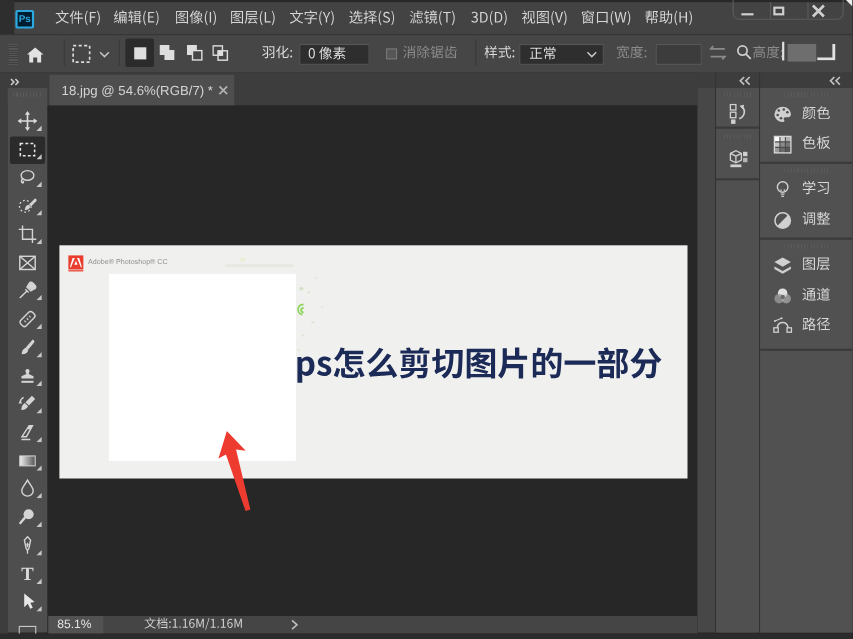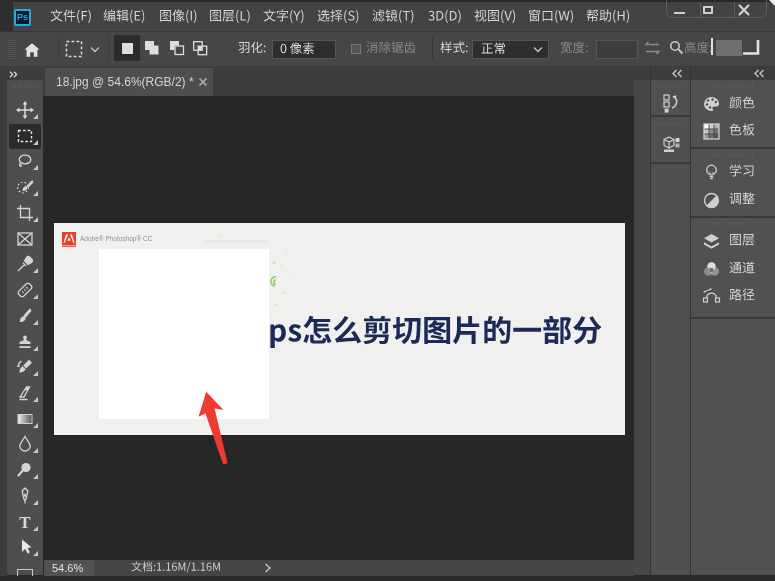--- a/index.html
+++ b/index.html
@@ -117,21 +117,21 @@
 <div style="position:absolute;left:684px;top:41px;line-height:0"><svg width="28.5" height="15.6" viewBox="0 0 28.5 15.6">
         <path fill="#8b8b8b" d="M3.6 4H9V5.1H3.6ZM2.6 3.3V5.8H10V3.3ZM5.5 0.7 5.9 1.8H0.7V2.6H11.7V1.8H6.9C6.8 1.4 6.6 0.9 6.4 0.5ZM1.2 6.5V12H2.1V7.3H10.4V11C10.4 11.2 10.3 11.2 10.2 11.2C10 11.2 9.4 11.2 8.9 11.2C9 11.4 9.1 11.7 9.2 11.9C10 11.9 10.5 11.9 10.9 11.8C11.2 11.7 11.3 11.5 11.3 11V6.5ZM3.5 8.1V11.3H4.4V10.6H8.8V8.1ZM4.4 8.8H8V9.9H4.4Z M17.3 2.9V4H15.3V4.8H17.3V6.9H22.2V4.8H24.2V4H22.2V2.9H21.3V4H18.2V2.9ZM21.3 4.8V6.1H18.2V4.8ZM22 8.5C21.4 9.1 20.6 9.6 19.7 10C18.9 9.6 18.1 9.1 17.6 8.5ZM15.5 7.7V8.5H17.1L16.7 8.6C17.2 9.3 17.9 9.9 18.7 10.4C17.5 10.8 16.2 11 14.9 11.1C15 11.3 15.2 11.7 15.3 11.9C16.8 11.8 18.4 11.4 19.7 10.9C20.9 11.5 22.4 11.8 24 12C24.1 11.8 24.3 11.4 24.5 11.2C23.1 11.1 21.9 10.8 20.8 10.4C21.9 9.8 22.8 9 23.3 8L22.8 7.7L22.6 7.7ZM18.4 0.7C18.6 1 18.8 1.4 18.9 1.7H14.1V5.1C14.1 7 14 9.7 13 11.6C13.2 11.7 13.6 11.8 13.8 12C14.8 10 15 7.1 15 5.1V2.6H24.4V1.7H20C19.8 1.3 19.6 0.8 19.4 0.4Z M26.7 6.1C27.2 6.1 27.6 5.8 27.6 5.2C27.6 4.7 27.2 4.4 26.7 4.4C26.3 4.4 25.9 4.7 25.9 5.2C25.9 5.8 26.3 6.1 26.7 6.1ZM26.7 11.2C27.2 11.2 27.6 10.8 27.6 10.3C27.6 9.8 27.2 9.4 26.7 9.4C26.3 9.4 25.9 9.8 25.9 10.3C25.9 10.8 26.3 11.2 26.7 11.2Z"></path>
       </svg></div>
 <div class="abs" style="left:711px;top:38px;width:2px;height:17px;background:#e0e0e0"></div>
 <div class="abs" style="left:716px;top:40px;width:26px;height:16px;background:#6e6e6e"></div>
 <svg class="abs" style="left:742px;top:38px" width="18" height="17">
       <path d="M1 15.5 H16 V2" stroke="#e2e2e2" stroke-width="2.6" fill="none"></path>
     </svg>
 <div class="abs" style="left:0;top:66px;width:634px;height:30px;background:#3d3d3d"></div>
 <div class="abs" style="left:45px;top:68px;width:168px;height:28px;background:#4e4e4e"></div>
-<div class="abs" style="left:56px;top:75px;width:150px;height:14px;color:#d4d4d4;font-size:12px;white-space:nowrap">18.jpg @ 54.6%(RGB/2) *</div>
+<div class="abs" style="left:56px;top:75px;width:150px;height:14px;color:#d4d4d4;font-size:12px;white-space:nowrap">18.jpg @ 54.6%(RGB/7) *</div>
 <svg class="abs" style="left:198px;top:77px" width="10" height="10">
       <path d="M1.5 1.5 L8.5 8.5 M8.5 1.5 L1.5 8.5" stroke="#b0b0b0" stroke-width="1.6"></path>
     </svg>
 <div class="abs" style="left:0;top:66px;width:7px;height:515px;background:#3d3d3d"></div>
 <div class="abs" style="left:7px;top:80px;width:36px;height:495px;background:#4e4e4e"></div>
 <svg class="abs" style="left:9px;top:71px" width="10" height="7">
       <path d="M1 0.8 L3.6 3.5 L1 6.2 M5 0.8 L7.6 3.5 L5 6.2" stroke="#d0d0d0" stroke-width="1.4" fill="none"></path>
     </svg>
 <div class="abs" style="left:12px;top:84px;width:26px;height:4px;background:repeating-linear-gradient(90deg,#5a5a5a 0 1px,transparent 1px 3px)"></div>
 <svg class="abs" style="left:16px;top:101px" width="18" height="18" viewBox="0 0 18 18">
@@ -289,21 +289,21 @@
 <div class="abs" style="left:292px;top:278px;width:2px;height:2px;background:#d8e5cc;opacity:0.6;border-radius:50%"></div>
 <div class="abs" style="left:279px;top:330px;width:2px;height:2px;background:#dce7d2;opacity:0.6;border-radius:50%"></div>
 <div style="position:absolute;left:268px;top:315px;line-height:0"><svg width="334.2" height="37.5" viewBox="0 0 334.2 37.5">
         <path fill="#1b2a56" d="M2.4 32.9H6.8V27.7L6.6 25C7.9 26.2 9.3 26.8 10.8 26.8C14.5 26.8 17.9 23.5 17.9 17.7C17.9 12.6 15.4 9.2 11.3 9.2C9.5 9.2 7.8 10.1 6.4 11.3H6.3L6 9.6H2.4ZM9.8 23.2C8.9 23.2 7.9 22.9 6.8 21.9V14.5C7.9 13.4 8.9 12.8 10.1 12.8C12.4 12.8 13.4 14.6 13.4 17.8C13.4 21.4 11.8 23.2 9.8 23.2Z M26.5 26.8C30.8 26.8 33.2 24.5 33.2 21.5C33.2 18.4 30.7 17.3 28.5 16.4C26.7 15.8 25.2 15.3 25.2 14.1C25.2 13.1 25.9 12.5 27.4 12.5C28.6 12.5 29.8 13.1 31 13.9L33 11.2C31.6 10.2 29.7 9.2 27.3 9.2C23.5 9.2 21 11.3 21 14.3C21 17.1 23.4 18.4 25.5 19.2C27.3 19.9 29 20.5 29 21.8C29 22.8 28.3 23.5 26.6 23.5C25 23.5 23.6 22.8 22.1 21.7L20.1 24.5C21.8 25.9 24.2 26.8 26.5 26.8Z M38 19.3C37.4 21.6 36.4 24.5 35.4 26.4L38.8 28C39.7 25.9 40.6 22.8 41.2 20.6ZM56.5 19.9C57.1 21.1 57.7 22.5 58.3 23.9C57.3 23.7 55.8 23.2 55 22.6C54.8 25.1 54.6 25.4 53.2 25.4C52.1 25.4 48.6 25.4 47.8 25.4C46 25.4 45.6 25.3 45.6 24.4V19.7H42.1V24.4C42.1 27.6 43.1 28.6 47.5 28.6C48.4 28.6 52.5 28.6 53.4 28.6C56.7 28.6 57.8 27.7 58.3 23.9C58.9 25.4 59.5 26.8 59.8 27.9L63.5 26.7C62.7 24.7 61.1 21.4 60 19ZM41.7 0.8C40.6 4.8 38.3 8.6 35.6 10.9C36.4 11.4 37.9 12.7 38.5 13.3C40.3 11.7 41.9 9.5 43.2 7H45.7V18.5H47.6L46.5 19.5C48.1 20.8 50.4 22.6 51.4 23.7L53.8 21.2C52.8 20.3 50.8 18.8 49.3 17.7V16.2H61.3V13.3H49.3V11.5H60.5V8.7H49.3V7H62.2V3.9H44.6C44.9 3.1 45.1 2.4 45.4 1.7Z M76.8 1.1C74.5 5.2 70 10.4 65.5 13.4C66.4 14.1 67.7 15.3 68.4 16C73 12.6 77.5 7.3 80.5 2.5ZM83.2 17.5C84.3 19 85.4 20.7 86.4 22.4L74.2 23.2C78.8 19.3 83.5 14.3 87.7 8.2L84 6.4C79.5 13.2 73.4 19.4 71.2 21.1C69.3 22.8 68.2 23.7 67 24C67.6 25 68.3 26.8 68.6 27.6C70.1 27 72.3 27.1 88.3 25.8C88.8 26.8 89.2 27.8 89.5 28.6L93.1 26.7C91.8 23.7 89.1 19.3 86.5 15.8Z M111.3 7.9V15.5H114.3V7.9ZM116.9 7.2V16.1C116.9 16.4 116.8 16.5 116.5 16.5C116.1 16.5 115 16.5 114 16.5C114.3 17.1 114.7 18.1 114.9 18.8C116.6 18.8 117.9 18.8 118.8 18.4C119.8 18.1 120.1 17.5 120.1 16.2V7.2ZM113.8 0.8C113.5 1.6 112.9 2.7 112.4 3.6H104.3L105.7 3.4C105.5 2.6 104.9 1.5 104.3 0.8L101 1.3C101.4 2 101.8 2.9 102 3.6H96V6.3H122.4V3.6H116C116.5 2.9 117 2.2 117.5 1.4ZM96.6 19.5V22.3H105.2C104.3 24.4 102.1 25.6 95.5 26.2C96.1 26.9 96.9 28.3 97.1 29.2C105.3 28.1 107.9 26 109 22.3H117C116.7 24.4 116.4 25.4 116 25.8C115.7 26 115.3 26 114.8 26C114.1 26 112.4 26 110.9 25.9C111.4 26.7 111.8 28 111.9 28.9C113.6 29 115.3 29 116.2 28.9C117.3 28.9 118.1 28.6 118.9 27.9C119.7 27.1 120.3 25.1 120.7 20.8C120.8 20.4 120.8 19.5 120.8 19.5ZM105.9 9.6V10.8H100.8V9.6ZM97.9 7.5V18.7H100.8V15.7H105.9V16.3C105.9 16.5 105.8 16.6 105.6 16.6C105.3 16.6 104.5 16.6 103.7 16.6C104 17.1 104.4 17.9 104.5 18.6C105.9 18.6 107.1 18.6 107.8 18.3C108.6 17.9 108.9 17.4 108.9 16.3V7.5ZM105.9 12.6V13.8H100.8V12.6Z M136.5 3.1V6.6H140.7C140.6 15.1 140.2 22.3 133.4 26.3C134.3 27 135.4 28.3 136 29.2C143.4 24.4 144.2 16.1 144.3 6.6H148.9C148.7 18.8 148.3 23.6 147.4 24.6C147.1 25.1 146.8 25.2 146.2 25.2C145.6 25.2 144.2 25.2 142.6 25.1C143.2 26.1 143.7 27.7 143.7 28.7C145.3 28.8 147 28.8 148.1 28.6C149.2 28.4 150 28 150.8 26.8C151.9 25.2 152.3 19.9 152.6 4.9C152.6 4.5 152.7 3.1 152.7 3.1ZM128.4 25.2C129.1 24.5 130.3 23.8 137.4 20.6C137.1 19.9 136.9 18.4 136.8 17.4L131.8 19.6V12.1L137.3 11L136.8 7.8L131.8 8.7V2.1H128.4V9.4L124.8 10.1L125.3 13.4L128.4 12.8V19.5C128.4 20.8 127.4 21.7 126.8 22C127.3 22.8 128.1 24.3 128.4 25.2Z M156.3 2.1V29.1H159.8V28H178.4V29.1H182.1V2.1ZM162.2 22.2C166.2 22.7 171.1 23.8 174.1 24.9H159.8V15.9C160.3 16.6 160.8 17.7 161.1 18.4C162.7 18 164.4 17.5 166 16.8L164.9 18.4C167.4 18.9 170.6 20 172.4 20.8L173.9 18.6C172.1 17.9 169.3 17 166.9 16.5C167.7 16.1 168.6 15.7 169.4 15.3C171.7 16.5 174.2 17.4 176.9 18C177.2 17.3 177.8 16.4 178.4 15.7V24.9H174.5L176 22.4C173 21.4 167.9 20.3 163.8 19.9ZM166.3 5.3C164.9 7.5 162.3 9.6 159.9 11C160.6 11.5 161.7 12.5 162.3 13.1C162.9 12.7 163.5 12.3 164.1 11.8C164.8 12.4 165.5 13 166.2 13.5C164.2 14.3 161.9 15 159.8 15.4V5.3ZM166.6 5.3H178.4V15.2C176.4 14.8 174.3 14.3 172.4 13.6C174.4 12.1 176.2 10.5 177.4 8.6L175.4 7.4L174.9 7.6H168.3C168.6 7.1 169 6.7 169.3 6.2ZM169.2 12.1C168.2 11.5 167.2 10.9 166.4 10.2H172.2C171.3 10.9 170.3 11.5 169.2 12.1Z M189 1.6V11.7C189 16.7 188.6 22.3 184.9 26.3C185.7 26.9 187.1 28.3 187.7 29.2C190.3 26.5 191.6 23.2 192.2 19.7H203.6V29.1H207.6V15.9H192.7C192.8 14.6 192.8 13.4 192.8 12.1H211.2V8.4H204.1V1H200.2V8.4H192.8V1.6Z M230.2 14.2C231.7 16.4 233.6 19.4 234.4 21.2L237.5 19.3C236.6 17.6 234.5 14.7 233.1 12.6ZM231.7 0.9C230.9 4.5 229.4 8.1 227.7 10.7V5.8H223C223.5 4.5 224.1 3 224.6 1.5L220.7 0.9C220.5 2.3 220.2 4.3 219.8 5.8H216.4V28.2H219.6V26H227.7V11.9C228.5 12.4 229.5 13.1 230 13.6C230.9 12.3 231.8 10.7 232.7 8.8H239.1C238.8 19.5 238.4 24 237.5 25C237.1 25.4 236.8 25.5 236.2 25.5C235.4 25.5 233.6 25.5 231.7 25.3C232.3 26.3 232.8 27.8 232.9 28.8C234.6 28.9 236.5 28.9 237.6 28.7C238.8 28.5 239.7 28.2 240.5 27.1C241.7 25.5 242.1 20.7 242.5 7.2C242.5 6.8 242.5 5.6 242.5 5.6H234C234.5 4.3 234.9 3 235.2 1.7ZM219.6 8.9H224.4V13.8H219.6ZM219.6 22.8V16.9H224.4V22.8Z M245.3 12.7V16.7H273.1V12.7Z M292.4 2.3V28.9H295.6V5.6H298.9C298.3 7.9 297.3 10.9 296.5 13.1C298.8 15.5 299.4 17.7 299.4 19.3C299.4 20.4 299.2 21.1 298.7 21.4C298.4 21.6 298 21.7 297.6 21.7C297.2 21.7 296.6 21.7 295.9 21.6C296.5 22.6 296.7 24.1 296.8 25C297.6 25 298.4 25 299.1 24.9C299.9 24.8 300.6 24.6 301.1 24.2C302.2 23.4 302.7 21.9 302.7 19.8C302.7 17.8 302.2 15.4 299.8 12.7C301 10.1 302.2 6.7 303.2 3.8L300.7 2.2L300.2 2.3ZM280.9 7.4H286.1C285.7 8.9 285 10.9 284.4 12.3H280.7L282.6 11.8C282.3 10.6 281.7 8.8 280.9 7.4ZM280.9 1.6C281.2 2.4 281.6 3.4 281.9 4.2H276.2V7.4H280.2L277.7 8.1C278.4 9.4 279 11.1 279.3 12.3H275.4V15.5H291.4V12.3H287.8C288.4 11 289 9.4 289.7 8L287.2 7.4H290.7V4.2H285.6C285.3 3.2 284.7 1.8 284.2 0.7ZM276.8 17.7V29H280.2V27.7H286.7V28.9H290.2V17.7ZM280.2 24.6V20.9H286.7V24.6Z M324.8 1.2 321.5 2.6C323 5.8 325.2 9.1 327.5 11.9H311.6C313.9 9.2 315.9 5.9 317.3 2.4L313.4 1.3C311.7 5.8 308.6 10.1 305.1 12.6C306 13.2 307.5 14.7 308.2 15.4C308.8 14.9 309.4 14.3 310 13.7V15.5H314.9C314.2 19.8 312.6 23.8 305.9 26C306.7 26.8 307.7 28.2 308.2 29.2C315.9 26.3 317.9 21.2 318.7 15.5H324.9C324.7 21.6 324.4 24.2 323.8 24.9C323.4 25.2 323.1 25.3 322.6 25.3C321.8 25.3 320.2 25.3 318.6 25.1C319.2 26.1 319.7 27.7 319.8 28.7C321.5 28.8 323.3 28.8 324.3 28.6C325.5 28.5 326.3 28.2 327.1 27.2C328.1 26 328.5 22.4 328.8 13.5V13.4C329.3 14 329.9 14.6 330.4 15.1C331.1 14.2 332.5 12.8 333.4 12.1C330.2 9.5 326.6 5.1 324.8 1.2Z"></path>
       </svg></div>
 <svg class="abs" style="left:190px;top:385px" width="45" height="85" viewBox="0 0 45 85">
       <path d="M16.2 6.8 L8.6 31.8 L15.4 28.2 L33.2 79.5 L37.6 78.2 L24.6 23.6 L33.4 24.8 Z" fill="#ee3b30"></path>
     </svg>
 <div class="abs" style="left:44px;top:560px;width:590px;height:16px;background:#454545"></div>
 <div class="abs" style="left:44px;top:560px;width:50px;height:16px;background:#525252"></div>
-<div class="abs" style="left:52px;top:562px;color:#e2e2e2;font-size:11px">54.6%</div>
+<div class="abs" style="left:52px;top:562px;color:#e2e2e2;font-size:11px">85.1%</div>
 <div style="position:absolute;left:131px;top:561px;line-height:0"><svg width="90.0" height="13.8" viewBox="0 0 90.0 13.8">
         <path fill="#d2d2d2" d="M4.7 0.6C5 1.2 5.3 1.9 5.5 2.4L6.4 2.1C6.2 1.6 5.8 0.9 5.5 0.4ZM0.5 2.4V3.2H2.3C2.9 4.9 3.8 6.3 4.9 7.5C3.7 8.5 2.2 9.2 0.4 9.8C0.6 10 0.8 10.3 0.9 10.5C2.8 9.9 4.3 9.2 5.5 8.1C6.8 9.2 8.3 10 10.1 10.5C10.2 10.3 10.4 9.9 10.6 9.7C8.9 9.3 7.4 8.5 6.2 7.5C7.3 6.3 8.1 4.9 8.8 3.2H10.5V2.4ZM5.5 6.9C4.5 5.9 3.7 4.6 3.1 3.2H7.8C7.3 4.7 6.5 5.9 5.5 6.9Z M20.4 1.1C20.1 2 19.7 3.1 19.3 3.8L19.9 4C20.3 3.4 20.8 2.3 21.2 1.4ZM15.4 1.4C15.7 2.2 16.2 3.3 16.3 3.9L17.1 3.7C16.9 3 16.4 2 16 1.2ZM13.1 0.4V2.8H11.5V3.6H13C12.7 5.1 12 6.8 11.3 7.8C11.4 7.9 11.6 8.3 11.7 8.5C12.2 7.8 12.7 6.5 13.1 5.3V10.5H13.9V5C14.2 5.6 14.7 6.2 14.8 6.6L15.3 6C15.1 5.7 14.2 4.4 13.9 4V3.6H15.3V2.8H13.9V0.4ZM15.1 9V9.8H20.3V10.5H21.1V4.5H18.6V0.5H17.8V4.5H15.3V5.3H20.3V6.7H15.4V7.5H20.3V9Z M23.5 5.4C23.9 5.4 24.3 5.1 24.3 4.6C24.3 4.2 23.9 3.8 23.5 3.8C23.1 3.8 22.8 4.2 22.8 4.6C22.8 5.1 23.1 5.4 23.5 5.4ZM23.5 9.8C23.9 9.8 24.3 9.5 24.3 9.1C24.3 8.6 23.9 8.3 23.5 8.3C23.1 8.3 22.8 8.6 22.8 9.1C22.8 9.5 23.1 9.8 23.5 9.8Z M26 9.7H30.4V8.8H28.8V1.6H28.1C27.6 1.9 27.1 2.1 26.4 2.2V2.8H27.8V8.8H26Z M32.7 9.8C33.1 9.8 33.4 9.5 33.4 9.1C33.4 8.6 33.1 8.3 32.7 8.3C32.3 8.3 32 8.6 32 9.1C32 9.5 32.3 9.8 32.7 9.8Z M35.2 9.7H39.6V8.8H38V1.6H37.2C36.8 1.9 36.3 2.1 35.6 2.2V2.8H37V8.8H35.2Z M43.6 9.8C44.9 9.8 46 8.8 46 7.2C46 5.5 45.1 4.7 43.7 4.7C43.1 4.7 42.4 5 41.9 5.6C41.9 3.1 42.8 2.3 44 2.3C44.5 2.3 44.9 2.5 45.2 2.9L45.8 2.3C45.4 1.8 44.8 1.5 43.9 1.5C42.4 1.5 40.9 2.7 40.9 5.8C40.9 8.5 42.1 9.8 43.6 9.8ZM41.9 6.4C42.4 5.7 43.1 5.4 43.5 5.4C44.5 5.4 45 6.1 45 7.2C45 8.3 44.4 9 43.6 9C42.6 9 42 8.1 41.9 6.4Z M47.5 9.7H48.5V5.2C48.5 4.5 48.4 3.5 48.3 2.8H48.4L49 4.7L50.5 8.9H51.2L52.7 4.7L53.4 2.8H53.4C53.4 3.5 53.3 4.5 53.3 5.2V9.7H54.3V1.6H53L51.5 5.9C51.3 6.5 51.1 7.1 50.9 7.6H50.9C50.7 7.1 50.5 6.5 50.3 5.9L48.8 1.6H47.5Z M55.5 11.6H56.2L59.5 0.9H58.8Z M60.6 9.7H65.1V8.8H63.4V1.6H62.7C62.2 1.9 61.7 2.1 61 2.2V2.8H62.4V8.8H60.6Z M67.3 9.8C67.7 9.8 68 9.5 68 9.1C68 8.6 67.7 8.3 67.3 8.3C66.9 8.3 66.6 8.6 66.6 9.1C66.6 9.5 66.9 9.8 67.3 9.8Z M69.8 9.7H74.2V8.8H72.6V1.6H71.8C71.4 1.9 70.9 2.1 70.2 2.2V2.8H71.6V8.8H69.8Z M78.3 9.8C79.5 9.8 80.6 8.8 80.6 7.2C80.6 5.5 79.7 4.7 78.3 4.7C77.7 4.7 77 5 76.5 5.6C76.5 3.1 77.5 2.3 78.6 2.3C79.1 2.3 79.6 2.5 79.9 2.9L80.4 2.3C80 1.8 79.4 1.5 78.5 1.5C77 1.5 75.6 2.7 75.6 5.8C75.6 8.5 76.7 9.8 78.3 9.8ZM76.5 6.4C77.1 5.7 77.7 5.4 78.2 5.4C79.1 5.4 79.6 6.1 79.6 7.2C79.6 8.3 79 9 78.3 9C77.2 9 76.6 8.1 76.5 6.4Z M82.2 9.7H83.1V5.2C83.1 4.5 83 3.5 82.9 2.8H83L83.6 4.7L85.2 8.9H85.8L87.4 4.7L88 2.8H88.1C88 3.5 87.9 4.5 87.9 5.2V9.7H88.9V1.6H87.6L86.1 5.9C85.9 6.5 85.8 7.1 85.5 7.6H85.5C85.3 7.1 85.1 6.5 84.9 5.9L83.4 1.6H82.2Z"></path>
       </svg></div>
 <svg class="abs" style="left:264px;top:563px" width="8" height="10">
       <path d="M1.5 1 L6 5 L1.5 9" stroke="#c0c0c0" stroke-width="1.4" fill="none"></path>
     </svg>
 <div class="abs" style="left:0;top:576px;width:775px;height:5px;background:#2b2b2b"></div>
 <div class="abs" style="left:634px;top:66px;width:141px;height:509px;background:#474747"></div>
 <div class="abs" style="left:634px;top:66px;width:141px;height:14px;background:#3d3d3d"></div>
 <div class="abs" style="left:650px;top:66px;width:1px;height:509px;background:#333"></div>

